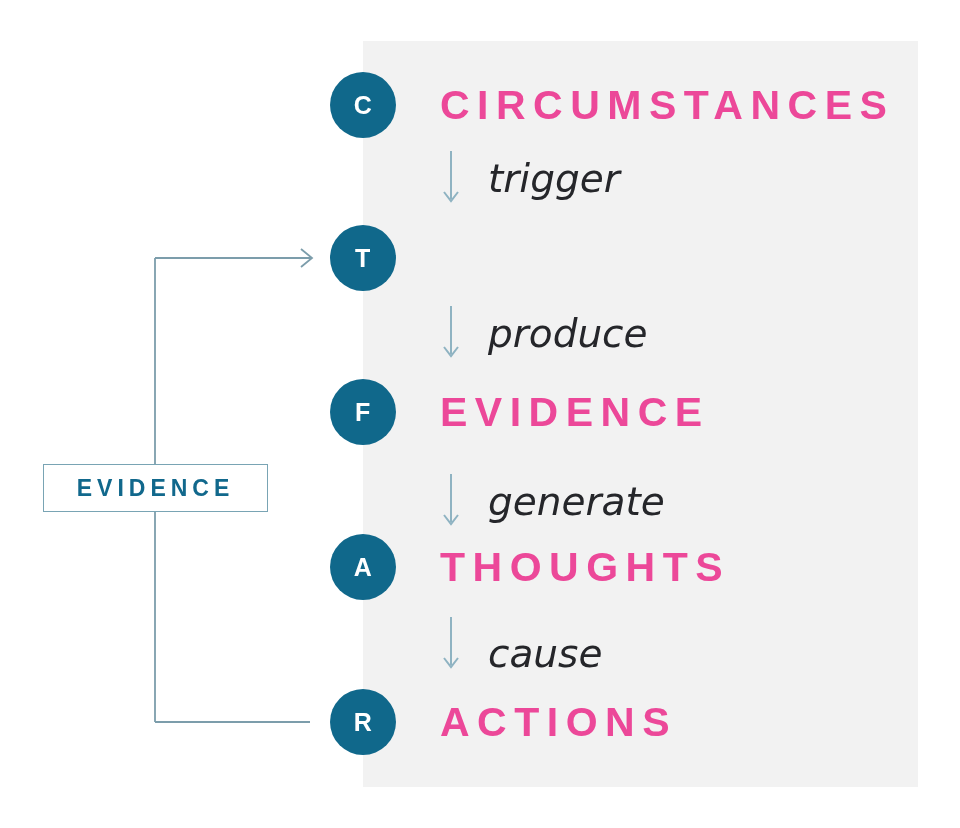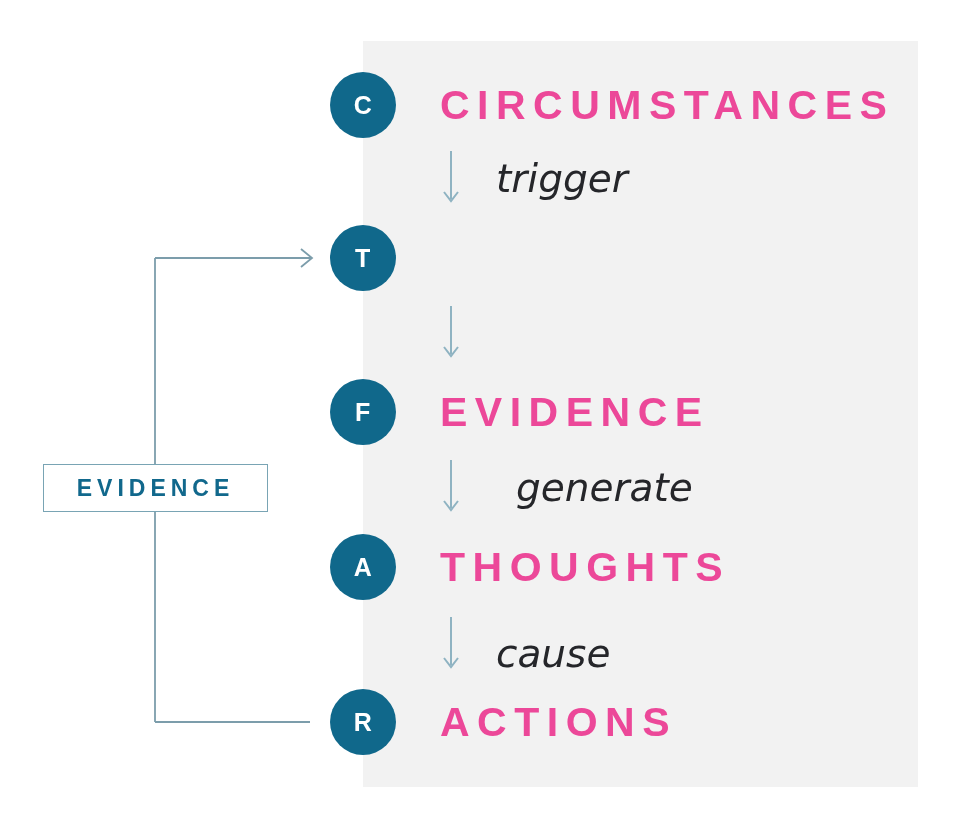--- a/index.html
+++ b/index.html
@@ -78,21 +78,21 @@
     display: flex;
     align-items: center;
   }
   .conn-arrow {
     width: 22px;
     height: 58px;
     flex: 0 0 auto;
     display: block;
   }
   .conn-word {
-    margin-left: 34px;
+    margin-left: 26px;
     font-size: 39px;
     font-style: italic;
     font-weight: 300;
     color: #25262a;
     line-height: 1;
     white-space: nowrap;
     font-family: "DejaVu Sans", sans-serif;
   }
 
   
@@ -150,28 +150,29 @@
 
   <div class="stage" style="top:225px;">
     <div class="badge">T</div>
   </div>
 
   <div class="connector" style="top:303px;">
     <svg class="conn-arrow" viewBox="0 0 22 58" xmlns="http://www.w3.org/2000/svg">
       <path d="M 11 2 L 11 50" stroke="#8fb3c2" stroke-width="2" fill="none"></path>
       <path d="M 4 43 L 11 52 L 18 43" stroke="#8fb3c2" stroke-width="2" fill="none"></path>
     </svg>
+    <div class="conn-word">produce</div>
   </div>
 
   <div class="stage" style="top:379px;">
     <div class="badge">F</div>
     <div class="stage-label">EVIDENCE</div>
   </div>
 
-  <div class="connector" style="top:457px;gap:20px;">
+  <div class="connector" style="top:471px;">
     <svg class="conn-arrow" viewBox="0 0 22 58" xmlns="http://www.w3.org/2000/svg">
       <path d="M 11 2 L 11 50" stroke="#8fb3c2" stroke-width="2" fill="none"></path>
       <path d="M 4 43 L 11 52 L 18 43" stroke="#8fb3c2" stroke-width="2" fill="none"></path>
     </svg>
     <div class="conn-word">generate</div>
   </div>
 
   <div class="stage" style="top:534px;">
     <div class="badge">A</div>
     <div class="stage-label">THOUGHTS</div>

